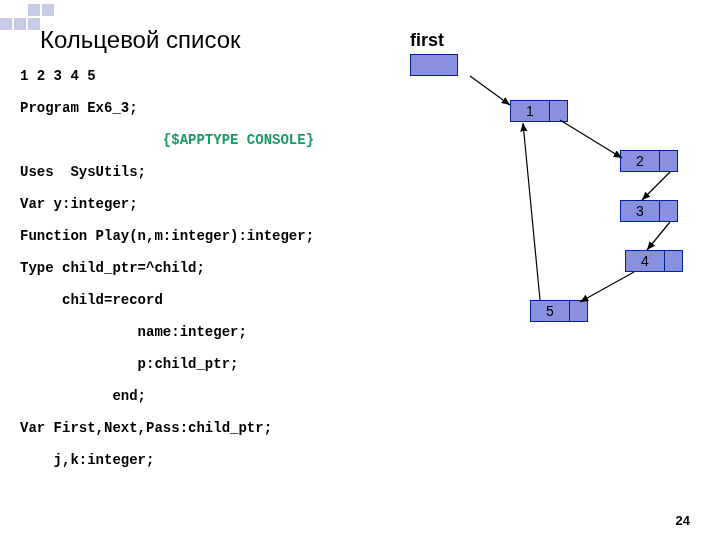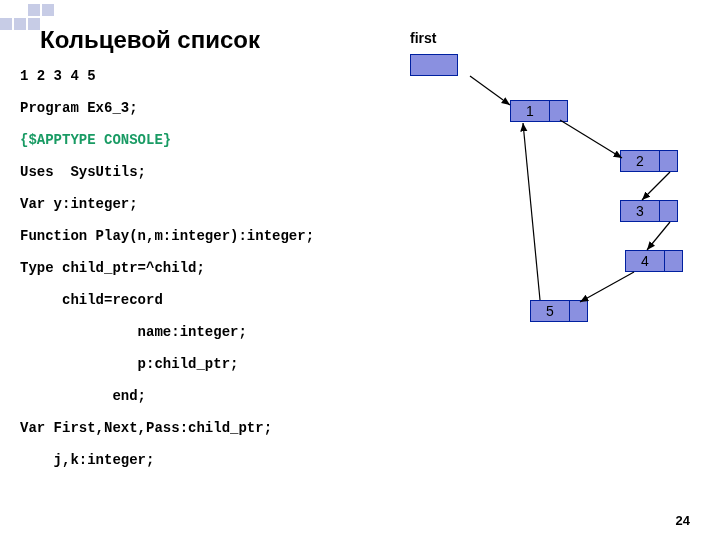--- a/index.html
+++ b/index.html
@@ -19,46 +19,46 @@
   }
   .corner-pattern .sq {
     position: absolute;
     background: #c7cce6;
   }
   .title {
     position: absolute;
     top: 26px;
     left: 40px;
     font-size: 24px;
-    font-weight: bold;
+    font-weight: normal;
     color: #000;
   }
   .code-block {
     position: absolute;
     top: 60px;
     left: 20px;
     font-family: "Courier New", Courier, monospace;
     font-size: 14px;
     font-weight: bold;
     line-height: 32px;
     color: #000;
     white-space: pre;
   }
-  .code-line.green { color: #199b64; }
+  .code-line.green { color: #199b64; text-align: right; }
   .diagram {
     position: absolute;
     top: 30px;
     left: 410px;
     width: 300px;
     height: 350px;
   }
   .first-label {
     position: absolute;
     font-weight: bold;
-    font-size: 14px;
+    font-size: 18px;
     color: #000;
   }
   .node {
     position: absolute;
     height: 22px;
     display: flex;
   }
   .node .cell {
     border: 1px solid #0020a0;
     background: #8a90e0;

